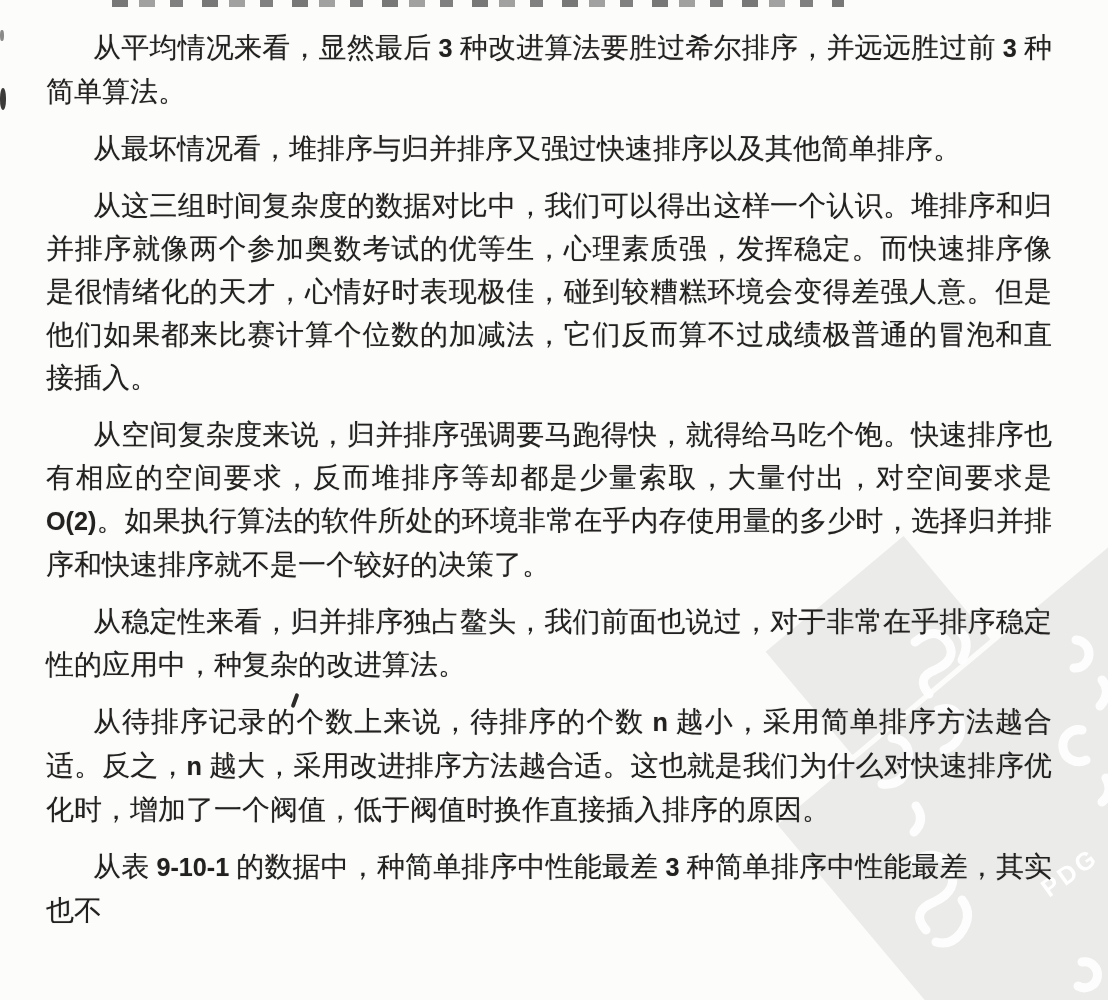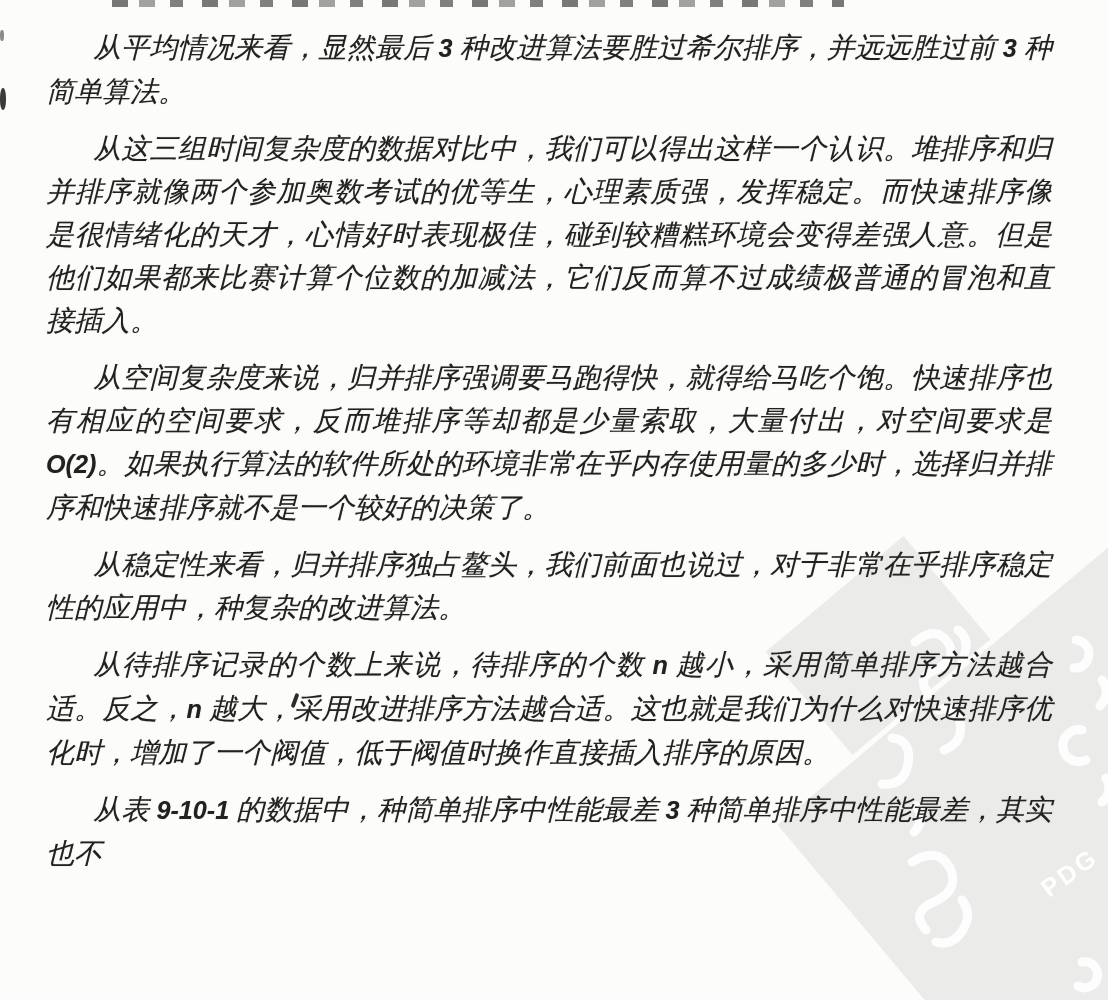--- a/index.html
+++ b/index.html
@@ -59,21 +59,20 @@
   .text-block {
     position: absolute; left: 46px; top: 26px; width: 1006px;
     font-size: 28px; line-height: 43px;
     text-align: justify;
     text-shadow: 0 0 1px rgba(60,60,60,.35);
     z-index: 2;
   }
   .para {
     margin: 0 0 14px 0;
     text-indent: 1.68em;
-    font-style: italic;
   }
   .latin {
     font-family: "Liberation Sans", "DejaVu Sans", sans-serif;
     font-weight: 700;
     font-size: 0.9em;
   }
 </style>
 </head>
 <body>
 
@@ -102,20 +101,21 @@
   </div>
 
   <div class="top-clip"></div>
 
   <span class="speck1"></span>
   <span class="speck2"></span>
   <span class="stray-mark"></span>
 
   <main class="text-block">
       <p class="para"><span>从平均情况来看，显然最后 </span><span class="latin">3</span><span> 种改进算法要胜过希尔排序，并远远胜过前 </span><span class="latin">3</span><span> 种简单算法。</span></p>
+      <p class="para"><span>从最坏情况看，堆排序与归并排序又强过快速排序以及其他简单排序。</span></p>
       <p class="para"><span>从这三组时间复杂度的数据对比中，我们可以得出这样一个认识。堆排序和归并排序就像两个参加奥数考试的优等生，心理素质强，发挥稳定。而快速排序像是很情绪化的天才，心情好时表现极佳，碰到较糟糕环境会变得差强人意。但是他们如果都来比赛计算个位数的加减法，它们反而算不过成绩极普通的冒泡和直接插入。</span></p>
       <p class="para"><span>从空间复杂度来说，归并排序强调要马跑得快，就得给马吃个饱。快速排序也有相应的空间要求，反而堆排序等却都是少量索取，大量付出，对空间要求是 </span><span class="latin">O(2)</span><span>。如果执行算法的软件所处的环境非常在乎内存使用量的多少时，选择归并排序和快速排序就不是一个较好的决策了。</span></p>
       <p class="para"><span>从稳定性来看，归并排序独占鳌头，我们前面也说过，对于非常在乎排序稳定性的应用中，种复杂的改进算法。</span></p>
       <p class="para"><span>从待排序记录的个数上来说，待排序的个数 </span><span class="latin">n</span><span> 越小，采用简单排序方法越合适。反之，</span><span class="latin">n</span><span> 越大，采用改进排序方法越合适。这也就是我们为什么对快速排序优化时，增加了一个阀值，低于阀值时换作直接插入排序的原因。</span></p>
       <p class="para"><span>从表 </span><span class="latin">9-10-1</span><span> 的数据中，种简单排序中性能最差 </span><span class="latin">3</span><span> 种简单排序中性能最差，其实也不</span></p>
     </main>
 
 </div>
 
 </body></html>

